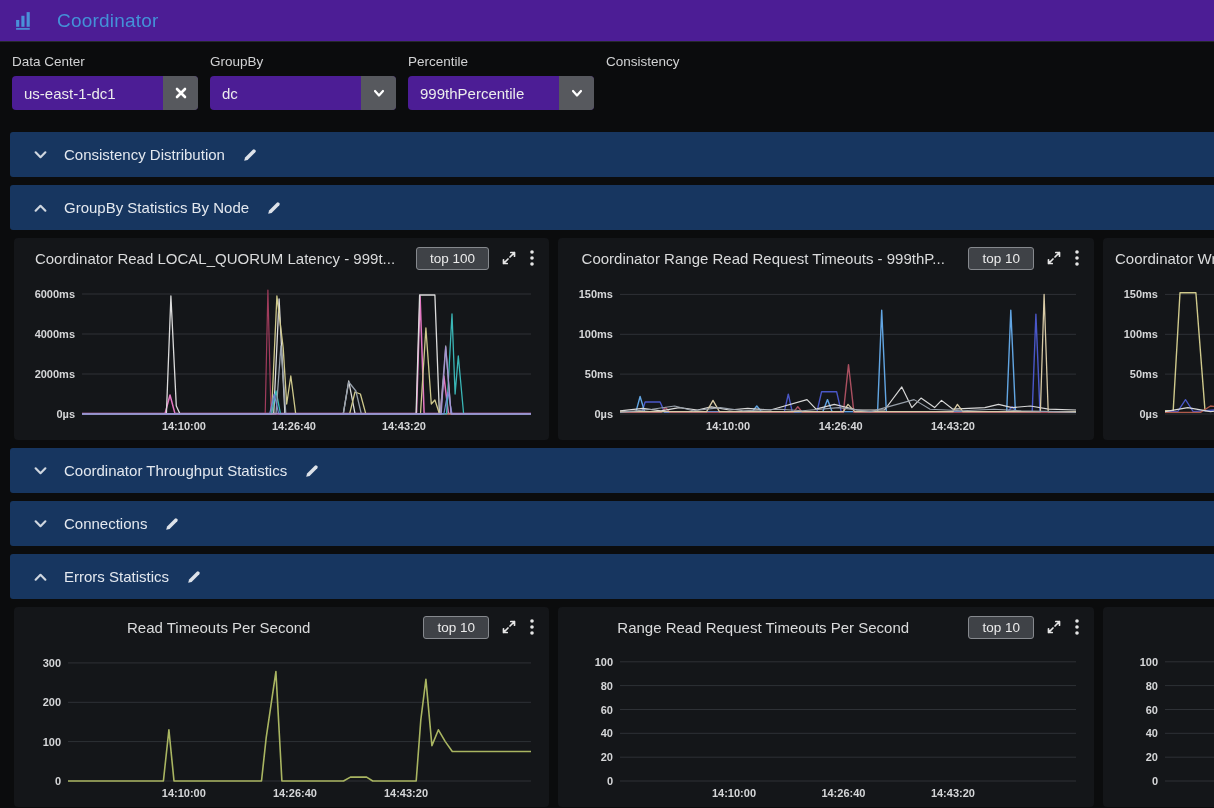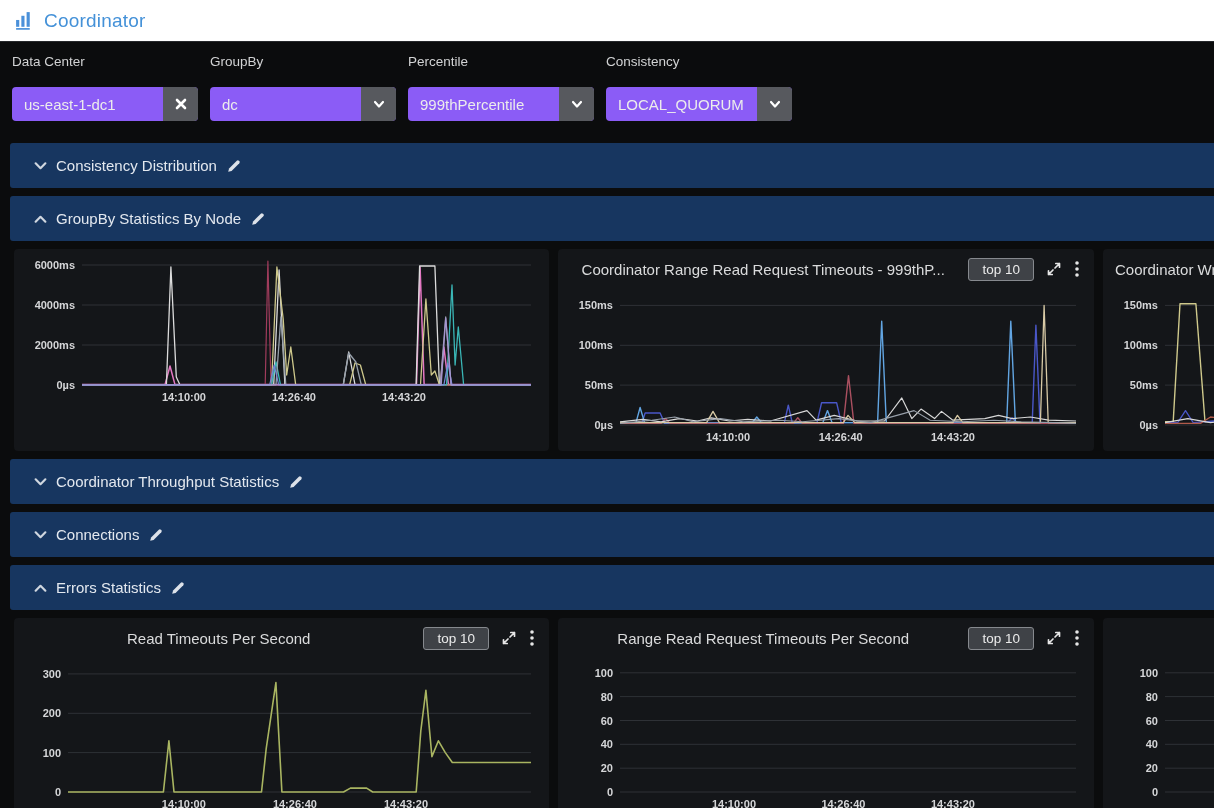--- a/index.html
+++ b/index.html
@@ -1,32 +1,32 @@
 <!DOCTYPE html>
 <html><head>
 <meta charset="utf-8">
 <style>
   * { margin:0; padding:0; box-sizing:border-box; }
   html,body { width:1214px; height:808px; overflow:hidden; background:#0b0c0d;
               font-family:"Liberation Sans", sans-serif; color:#e6e8ea; }
   
-  .app-header { display:flex; align-items:center; gap:9px; height:42px; padding:0 14px;
-                border-bottom:1px solid #26282b; background:#ffffff; }
+  .app-header { display:flex; align-items:center; gap:22px; height:42px; padding:0 14px;
+                border-bottom:1px solid #26282b; background:#4c1d95; }
   .app-title { color:#4491d8; font-size:19px; font-weight:500; letter-spacing:.2px; }
   
   .filters { display:flex; padding:12px 12px 14px 12px; gap:12px; background:#0b0c0d; }
   .filter { width:186px; }
-  .filter label { display:block; font-size:13.5px; color:#d2d3d4; margin-bottom:18px; }
-  .control { display:flex; height:34px; border-radius:4px; overflow:hidden; background:#8b5cf6; cursor:pointer; }
+  .filter label { display:block; font-size:13.5px; color:#d2d3d4; margin-bottom:7px; }
+  .control { display:flex; height:34px; border-radius:4px; overflow:hidden; background:#4c1d95; cursor:pointer; }
   .control .value { flex:1; display:flex; align-items:center; padding:0 12px; font-size:15px;
                     color:#ececec; white-space:nowrap; overflow:hidden; }
   .control .btn { width:35px; display:flex; align-items:center; justify-content:center;
                   background:#57595e; }
   
-  .secbar { display:flex; align-items:center; gap:9px; height:45px; margin:8px 0 8px 10px;
+  .secbar { display:flex; align-items:center; gap:17px; height:45px; margin:8px 0 8px 10px;
             padding:0 0 0 24px; background:#173660; border-radius:3px 0 0 3px; cursor:pointer; }
   .secbar .sec-title { font-size:15px; color:#e3e8ef; }
   
   .row { display:flex; gap:9px; margin:6px 0 6px 14px; }
   .panel { background:#141619; border-radius:4px; flex:0 0 auto; overflow:hidden; }
   .panel.w1 { width:535px; } .panel.w2 { width:536px; }
   .phead { display:flex; align-items:center; height:40px; padding:0 14px 0 12px; gap:12px; }
   .ptitle { flex:1; text-align:center; font-size:15px; color:#dadbdc; white-space:nowrap; overflow:hidden; }
   .panel.clip .ptitle { text-align:left; }
   .badge { background:#3f4247; border:1px solid #86898e; border-radius:3px; padding:3px 13px;
@@ -78,28 +78,20 @@
       <span class="value">999thPercentile</span>
       <span class="btn">
         <svg width="14" height="12" viewBox="0 0 14 12">
           <path d="M3 4 L7 8.5 L11 4" stroke="#ffffff" stroke-width="2.2" stroke-linecap="round" stroke-linejoin="round" fill="none"></path>
         </svg>
       </span>
     </div>
   </div>
   <div class="filter">
     <label>Consistency</label>
-    <div class="control">
-      <span class="value">LOCAL_QUORUM</span>
-      <span class="btn">
-        <svg width="14" height="12" viewBox="0 0 14 12">
-          <path d="M3 4 L7 8.5 L11 4" stroke="#ffffff" stroke-width="2.2" stroke-linecap="round" stroke-linejoin="round" fill="none"></path>
-        </svg>
-      </span>
-    </div>
   </div>
 </div>
 
 <div class="secbar">
   <svg width="13" height="10" viewBox="0 0 12 9">
     <path d="M1.5 2 L6 6.5 L10.5 2" stroke="#cfd6df" stroke-width="2" stroke-linecap="round" stroke-linejoin="round" fill="none"></path>
   </svg>
   <span class="sec-title">Consistency Distribution</span>
   <svg width="16" height="16" viewBox="0 0 16 16">
     <path d="M2.2 13.8 L3.1 10.4 L10.8 2.7 a1.5 1.5 0 0 1 2.1 0 l0.4 0.4 a1.5 1.5 0 0 1 0 2.1 L5.6 12.9 Z" fill="#dde2e9"></path>
@@ -111,20 +103,32 @@
     <path d="M1.5 7 L6 2.5 L10.5 7" stroke="#cfd6df" stroke-width="2" stroke-linecap="round" stroke-linejoin="round" fill="none"></path>
   </svg>
   <span class="sec-title">GroupBy Statistics By Node</span>
   <svg width="16" height="16" viewBox="0 0 16 16">
     <path d="M2.2 13.8 L3.1 10.4 L10.8 2.7 a1.5 1.5 0 0 1 2.1 0 l0.4 0.4 a1.5 1.5 0 0 1 0 2.1 L5.6 12.9 Z" fill="#dde2e9"></path>
   </svg>
 </div>
 
 <div class="row">
   <div class="panel w1">
+    <div class="phead">
+      <span class="ptitle">Coordinator Read LOCAL_QUORUM Latency - 999t...</span>
+      <span class="badge">top 100</span>
+      <svg class="icon" width="16" height="16" viewBox="0 0 16 16">
+        <path d="M9 7 L13.5 2.5 M13.5 2.5 H9.8 M13.5 2.5 V6.2 M7 9 L2.5 13.5 M2.5 13.5 H6.2 M2.5 13.5 V9.8" stroke="#e6e6e6" stroke-width="1.7" stroke-linecap="round" fill="none"></path>
+      </svg>
+      <svg class="icon" width="6" height="18" viewBox="0 0 6 18">
+        <circle cx="3" cy="3" r="1.8" fill="#e6e6e6"></circle>
+          <circle cx="3" cy="9" r="1.8" fill="#e6e6e6"></circle>
+          <circle cx="3" cy="15" r="1.8" fill="#e6e6e6"></circle>
+      </svg>
+    </div>
     <svg class="chart" width="527" height="162" viewBox="0 0 527 162">
         <line x1="64" y1="136.0" x2="513" y2="136.0" stroke="#2e3136" stroke-width="1"></line>
         <text x="57" y="140.0" text-anchor="end" class="tick">0µs</text>
         <line x1="64" y1="96.0" x2="513" y2="96.0" stroke="#2e3136" stroke-width="1"></line>
         <text x="57" y="100.0" text-anchor="end" class="tick">2000ms</text>
         <line x1="64" y1="56.0" x2="513" y2="56.0" stroke="#2e3136" stroke-width="1"></line>
         <text x="57" y="60.0" text-anchor="end" class="tick">4000ms</text>
         <line x1="64" y1="16.0" x2="513" y2="16.0" stroke="#2e3136" stroke-width="1"></line>
         <text x="57" y="20.0" text-anchor="end" class="tick">6000ms</text>
         <text x="165.9" y="152" text-anchor="middle" class="tick">14:10:00</text>

